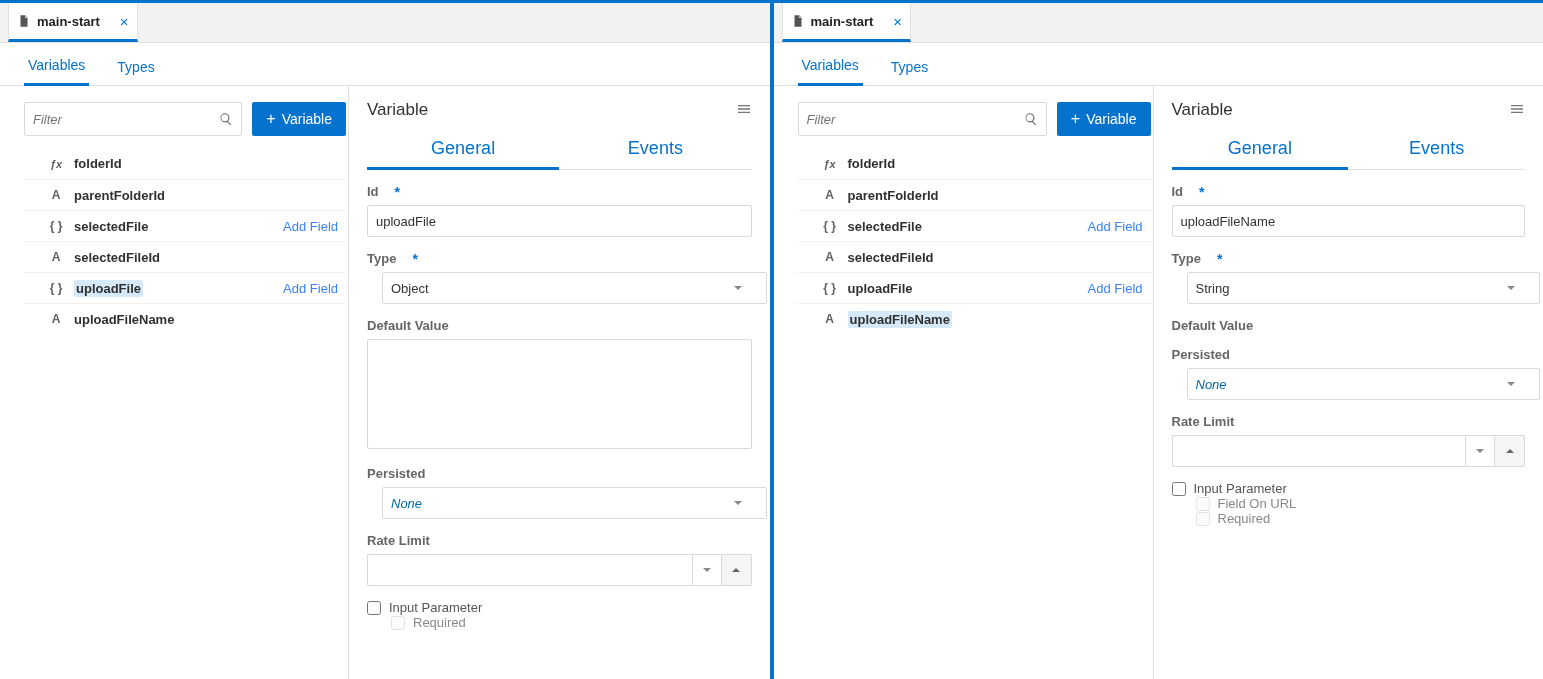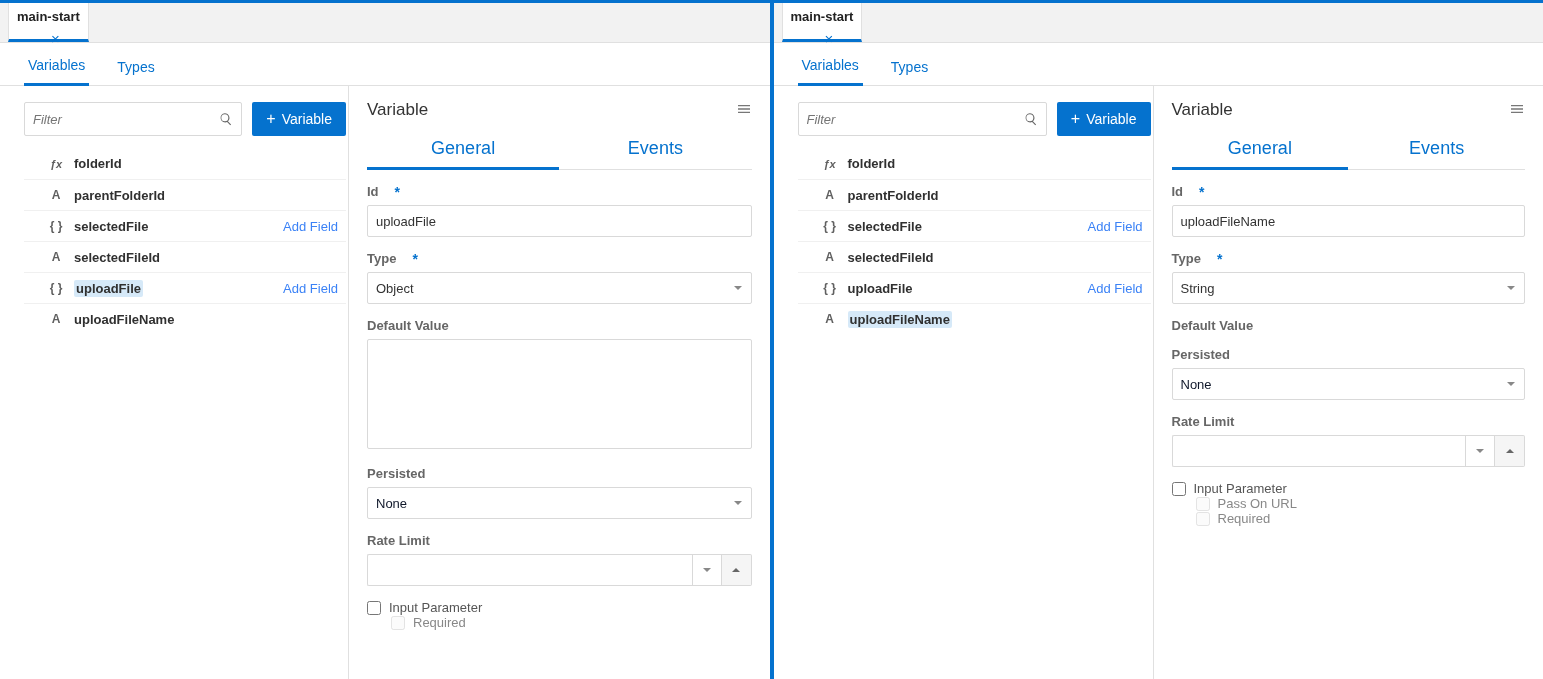--- a/index.html
+++ b/index.html
@@ -2,21 +2,21 @@
 <html><head>
 <meta charset="utf-8">
 <style>
 * { box-sizing: border-box; margin: 0; padding: 0; }
 body { font-family: -apple-system, BlinkMacSystemFont, "Segoe UI", Arial, sans-serif; font-size: 13px; color: #333; background: #fff; }
 .wrapper { display: flex; width: 1543px; height: 679px; border-top: 3px solid #0572ce; }
 .pane { flex: 1; display: flex; flex-direction: column; overflow: hidden; }
 .divider { width: 4px; background: #0572ce; }
 
 .tab-bar { height: 40px; background: #f2f2f2; border-bottom: 1px solid #e0e0e0; display: flex; align-items: flex-end; padding-left: 8px; }
-.file-tab { height: 40px; padding: 0 8px; display: flex; align-items: center; background: #fff; border-top: 1px solid #e0e0e0; border-left: 1px solid #e0e0e0; border-right: 1px solid #e0e0e0; border-bottom: 3px solid #0572ce; gap: 6px; font-weight: 600; color: #222; flex-direction: column; }
+.file-tab { height: 40px; padding: 0 8px; display: flex; align-items: center; background: #fff; border-top: 1px solid #e0e0e0; border-left: 1px solid #e0e0e0; border-right: 1px solid #e0e0e0; border-bottom: 3px solid #0572ce; gap: 6px; font-weight: 600; color: #222; }
 .file-tab .close { color: #0572ce; font-size: 15px; font-weight: 400; margin-left: 14px; cursor: pointer; }
 
 .icon-file { width: 14px; height: 14px; fill: #555; }
 
 .nav-tabs { display: flex; gap: 24px; padding: 14px 24px 0; border-bottom: 1px solid #e0e0e0; align-items: flex-end; }
 .nav-tab { padding: 0 4px 10px; color: #0572ce; cursor: pointer; font-size: 14px; }
 .nav-tab.active { border-bottom: 3px solid #0572ce; margin-bottom: -1px; }
 
 .content { flex: 1; display: flex; overflow: hidden; }
 .left-col { width: 349px; padding: 16px 2px 16px 24px; border-right: 1px solid #e0e0e0; display: flex; flex-direction: column; }
@@ -46,22 +46,22 @@
 
 .detail-tabs { display: flex; border-bottom: 1px solid #e0e0e0; margin-bottom: 14px; }
 .detail-tab { flex: 1; text-align: center; padding: 8px 0; color: #0572ce; cursor: pointer; font-size: 18px; }
 .detail-tab.active { border-bottom: 3px solid #0572ce; margin-bottom: -1px; }
 
 .field { margin-bottom: 14px; }
 .field-label { color: #666; font-size: 13px; margin-bottom: 6px; display: flex; align-items: center; gap: 16px; font-weight: bold; }
 .field-label .req { color: #0572ce; font-size: 14px; line-height: 1; }
 .field-input, .field-select { width: 100%; height: 32px; border: 1px solid #d9d9d9; border-radius: 2px; padding: 0 8px; font-size: 13px; color: #333; background: #fff; outline: none; }
 .field-textarea { width: 100%; height: 110px; border: 1px solid #d9d9d9; border-radius: 2px; padding: 8px; font-size: 13px; color: #333; resize: none; outline: none; }
-.field-select { appearance: none; padding-right: 26px; }
-.field-select.italic { color: #0f172a; }
+.field-select { appearance: none; padding-right: 26px; margin-left: 15px; }
+.field-select.italic { color: #0369a1; font-style: italic; }
 .select-wrap { position: relative; }
 .select-wrap::after { content: ""; position: absolute; right: 10px; top: 50%; margin-top: -2px; border: 4px solid transparent; border-top-color: #888; pointer-events: none; }
 
 .rate-row { display: flex; gap: 0; }
 .rate-row .rate-input { flex: 1; height: 32px; border: 1px solid #d9d9d9; border-radius: 2px 0 0 2px; border-right: none; }
 .rate-row .rate-btn { width: 30px; height: 32px; border: 1px solid #d9d9d9; background: #fff; display: flex; align-items: center; justify-content: center; cursor: pointer; }
 .rate-row .rate-btn.down::after { content: ""; border: 4px solid transparent; border-top-color: #888; margin-top: 4px; }
 .rate-row .rate-btn.up { border-radius: 0 2px 2px 0; border-left: none; background: #f5f5f5; }
 .rate-row .rate-btn.up::after { content: ""; border: 4px solid transparent; border-bottom-color: #666; margin-bottom: 4px; }
 
@@ -283,21 +283,21 @@
             <div class="rate-btn down"></div>
             <div class="rate-btn up"></div>
           </div>
         </div>
         <div class="check-row">
           <input type="checkbox" style="">
           <span>Input Parameter</span>
         </div>
         <div class="check-row indent">
           <input type="checkbox" disabled="" style="">
-          <span>Pass On URL</span>
+          <span>Field On URL</span>
         </div>
         <div class="check-row indent">
           <input type="checkbox" disabled="" style="">
           <span>Required</span>
         </div>
       </div>
     </div>
   </div>
 </div>
 

